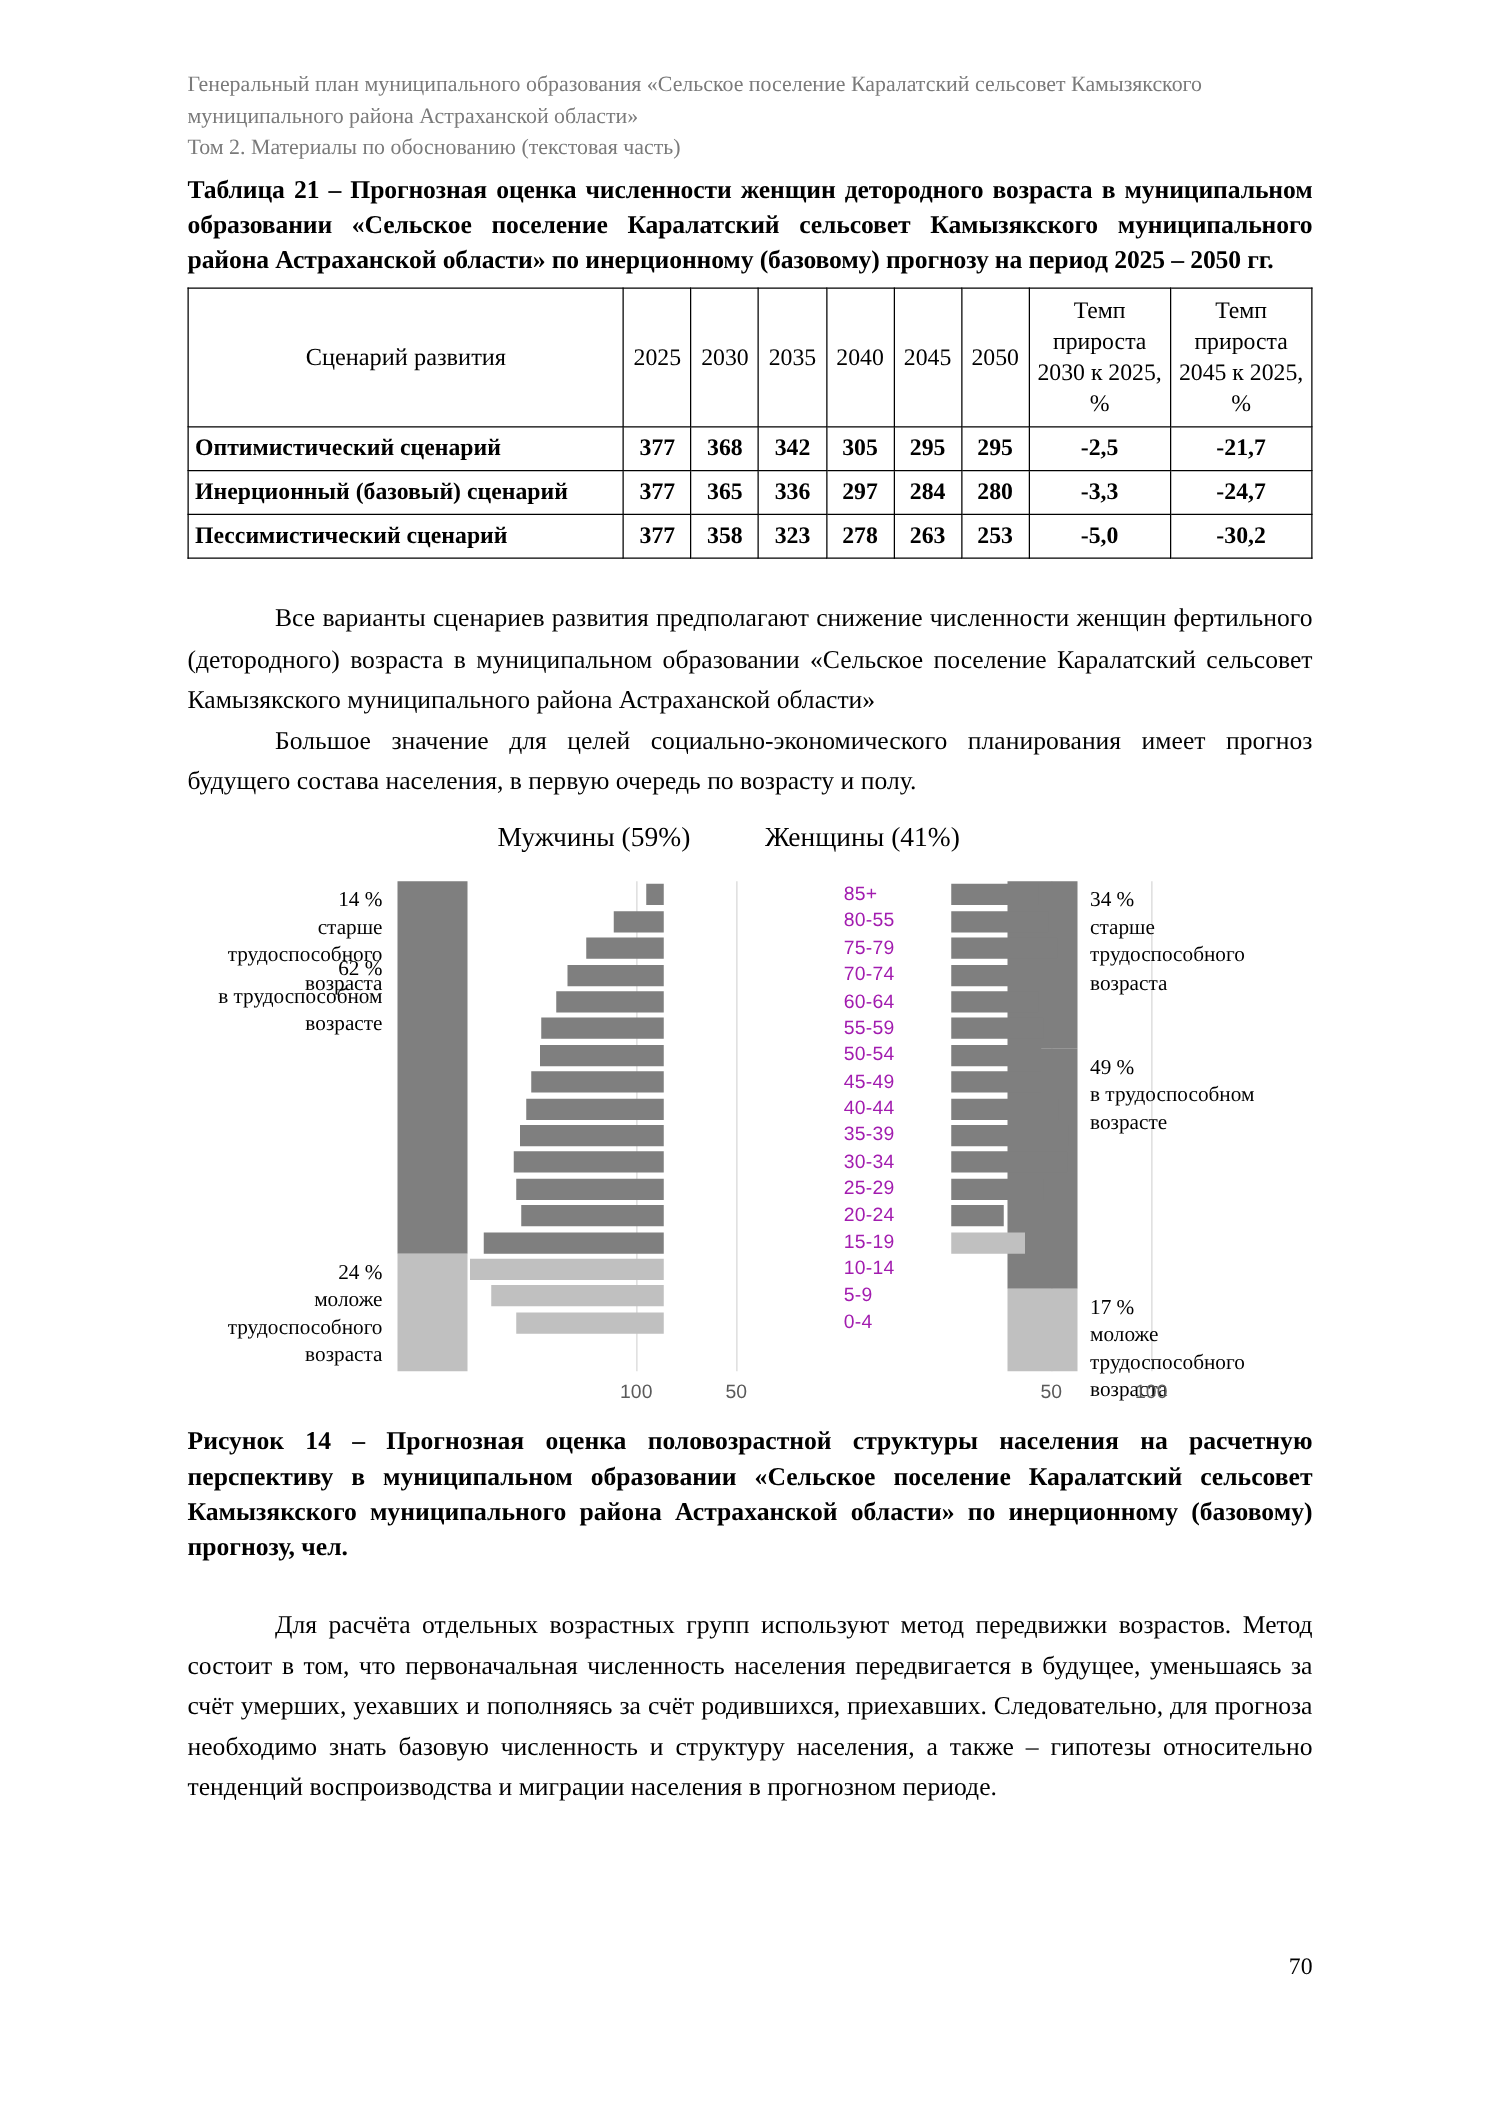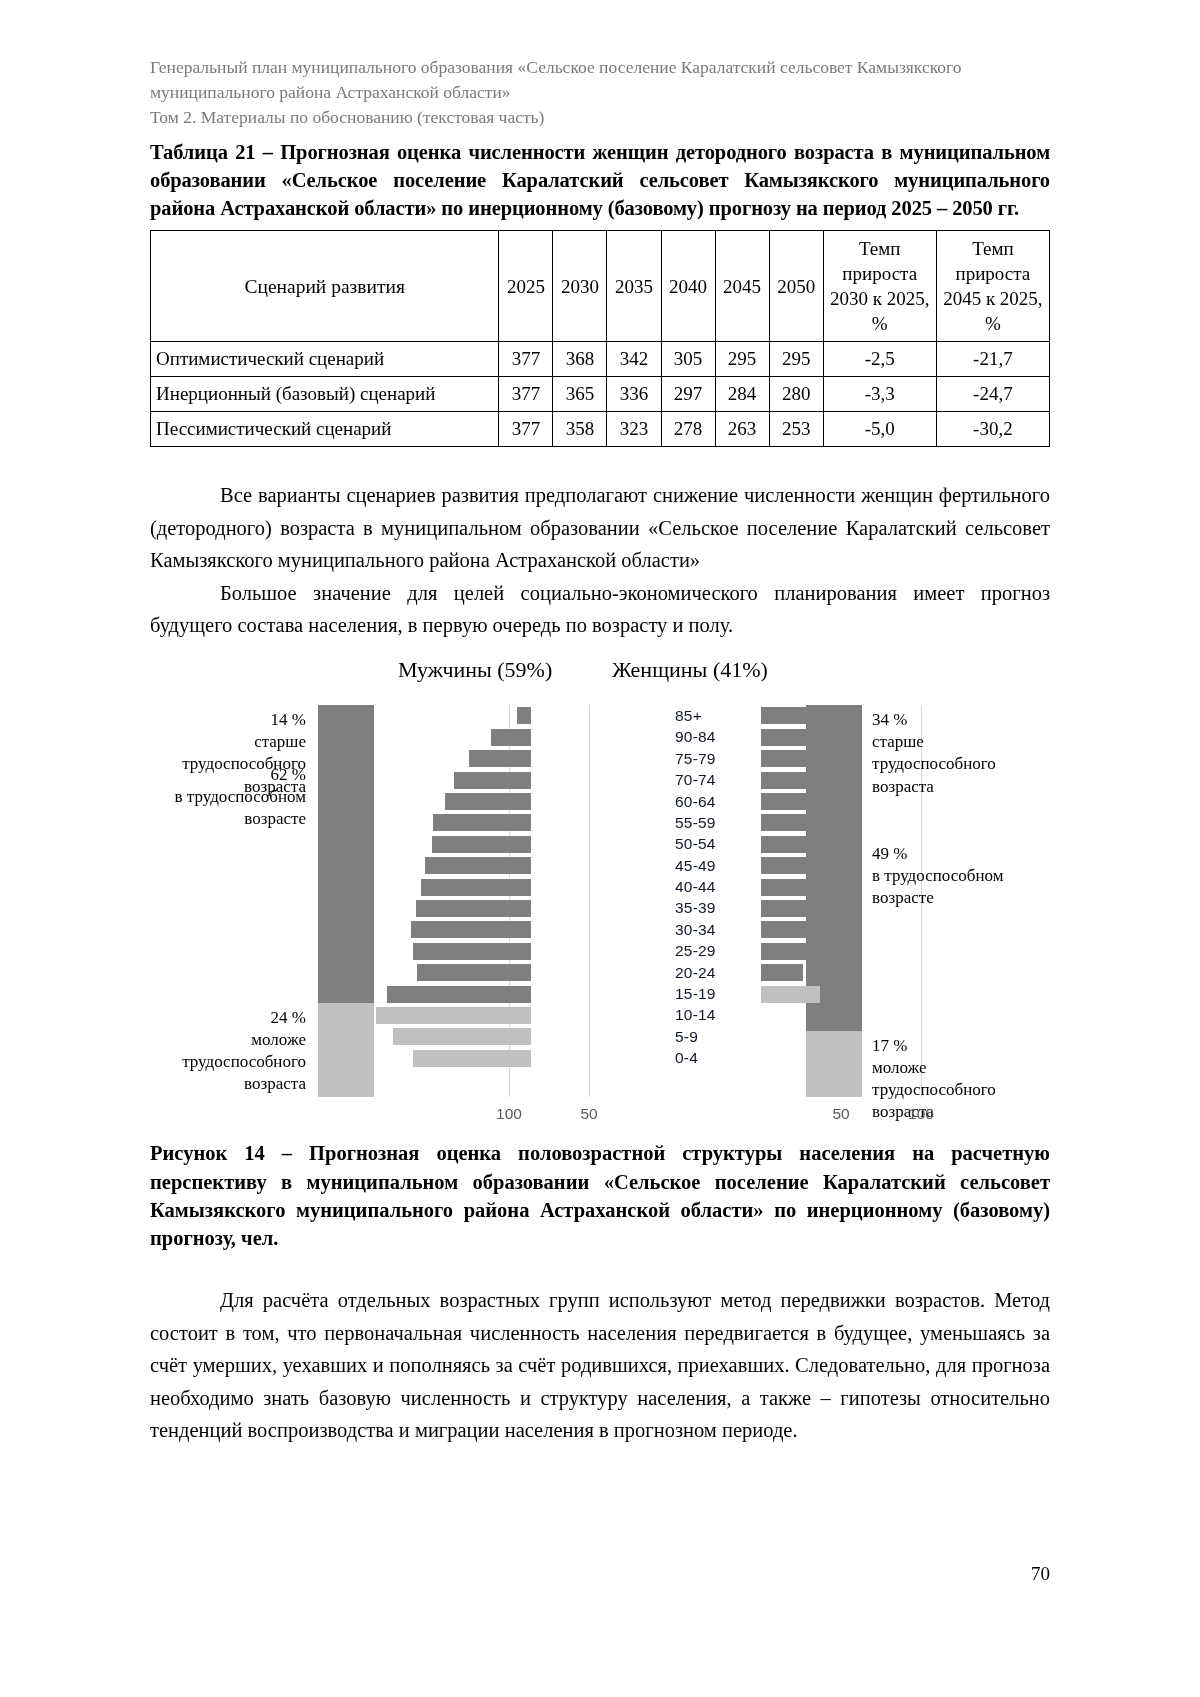--- a/index.html
+++ b/index.html
@@ -59,21 +59,21 @@
   table.data thead th {
     font-weight: normal;
     text-align: center;
     vertical-align: middle;
     line-height: 1.32;
     height: 106px;
   }
   table.data thead th.scen { font-size: 19.5px; }
   table.data tbody td {
     height: 30px;
-    font-weight: normal;
+    font-weight: bold;
   }
   table.data tbody td.label {
     text-align: left;
     padding-left: 5px;
     font-size: 19px;
   }
   table.data tbody td.num {
     text-align: center;
   }
   col.c-scen { width: 348px; }
@@ -167,21 +167,21 @@
     height: 100%;
     background: #7f7f7f;
   }
   .bar.light { background: #c0c0c0; }
   .agelabel {
     position: absolute;
     left: 525px;
     width: 82px;
     text-align: left;
     font-size: 15.5px;
-    color: #0f172a;
+    color: #a21caf;
     font-family: "Liberation Sans", sans-serif;
     letter-spacing: 0.2px;
   }
 
   
   .axis {
     position: absolute;
     top: 400px;
     left: 0;
     width: 900px;
@@ -354,21 +354,21 @@
             </div>
             <div class="agelabel">85+</div>
             <div class="bar-right-wrap">
               <div class="bar" style="width: 70.4px;"></div>
             </div>
           </div>
           <div class="row">
             <div class="bar-left-wrap">
               <div class="bar" style="width: 40px;"></div>
             </div>
-            <div class="agelabel">90-84</div>
+            <div class="agelabel">80-55</div>
             <div class="bar-right-wrap">
               <div class="bar" style="width: 78.4px;"></div>
             </div>
           </div>
           <div class="row">
             <div class="bar-left-wrap">
               <div class="bar" style="width: 62.4px;"></div>
             </div>
             <div class="agelabel">75-79</div>
             <div class="bar-right-wrap">

